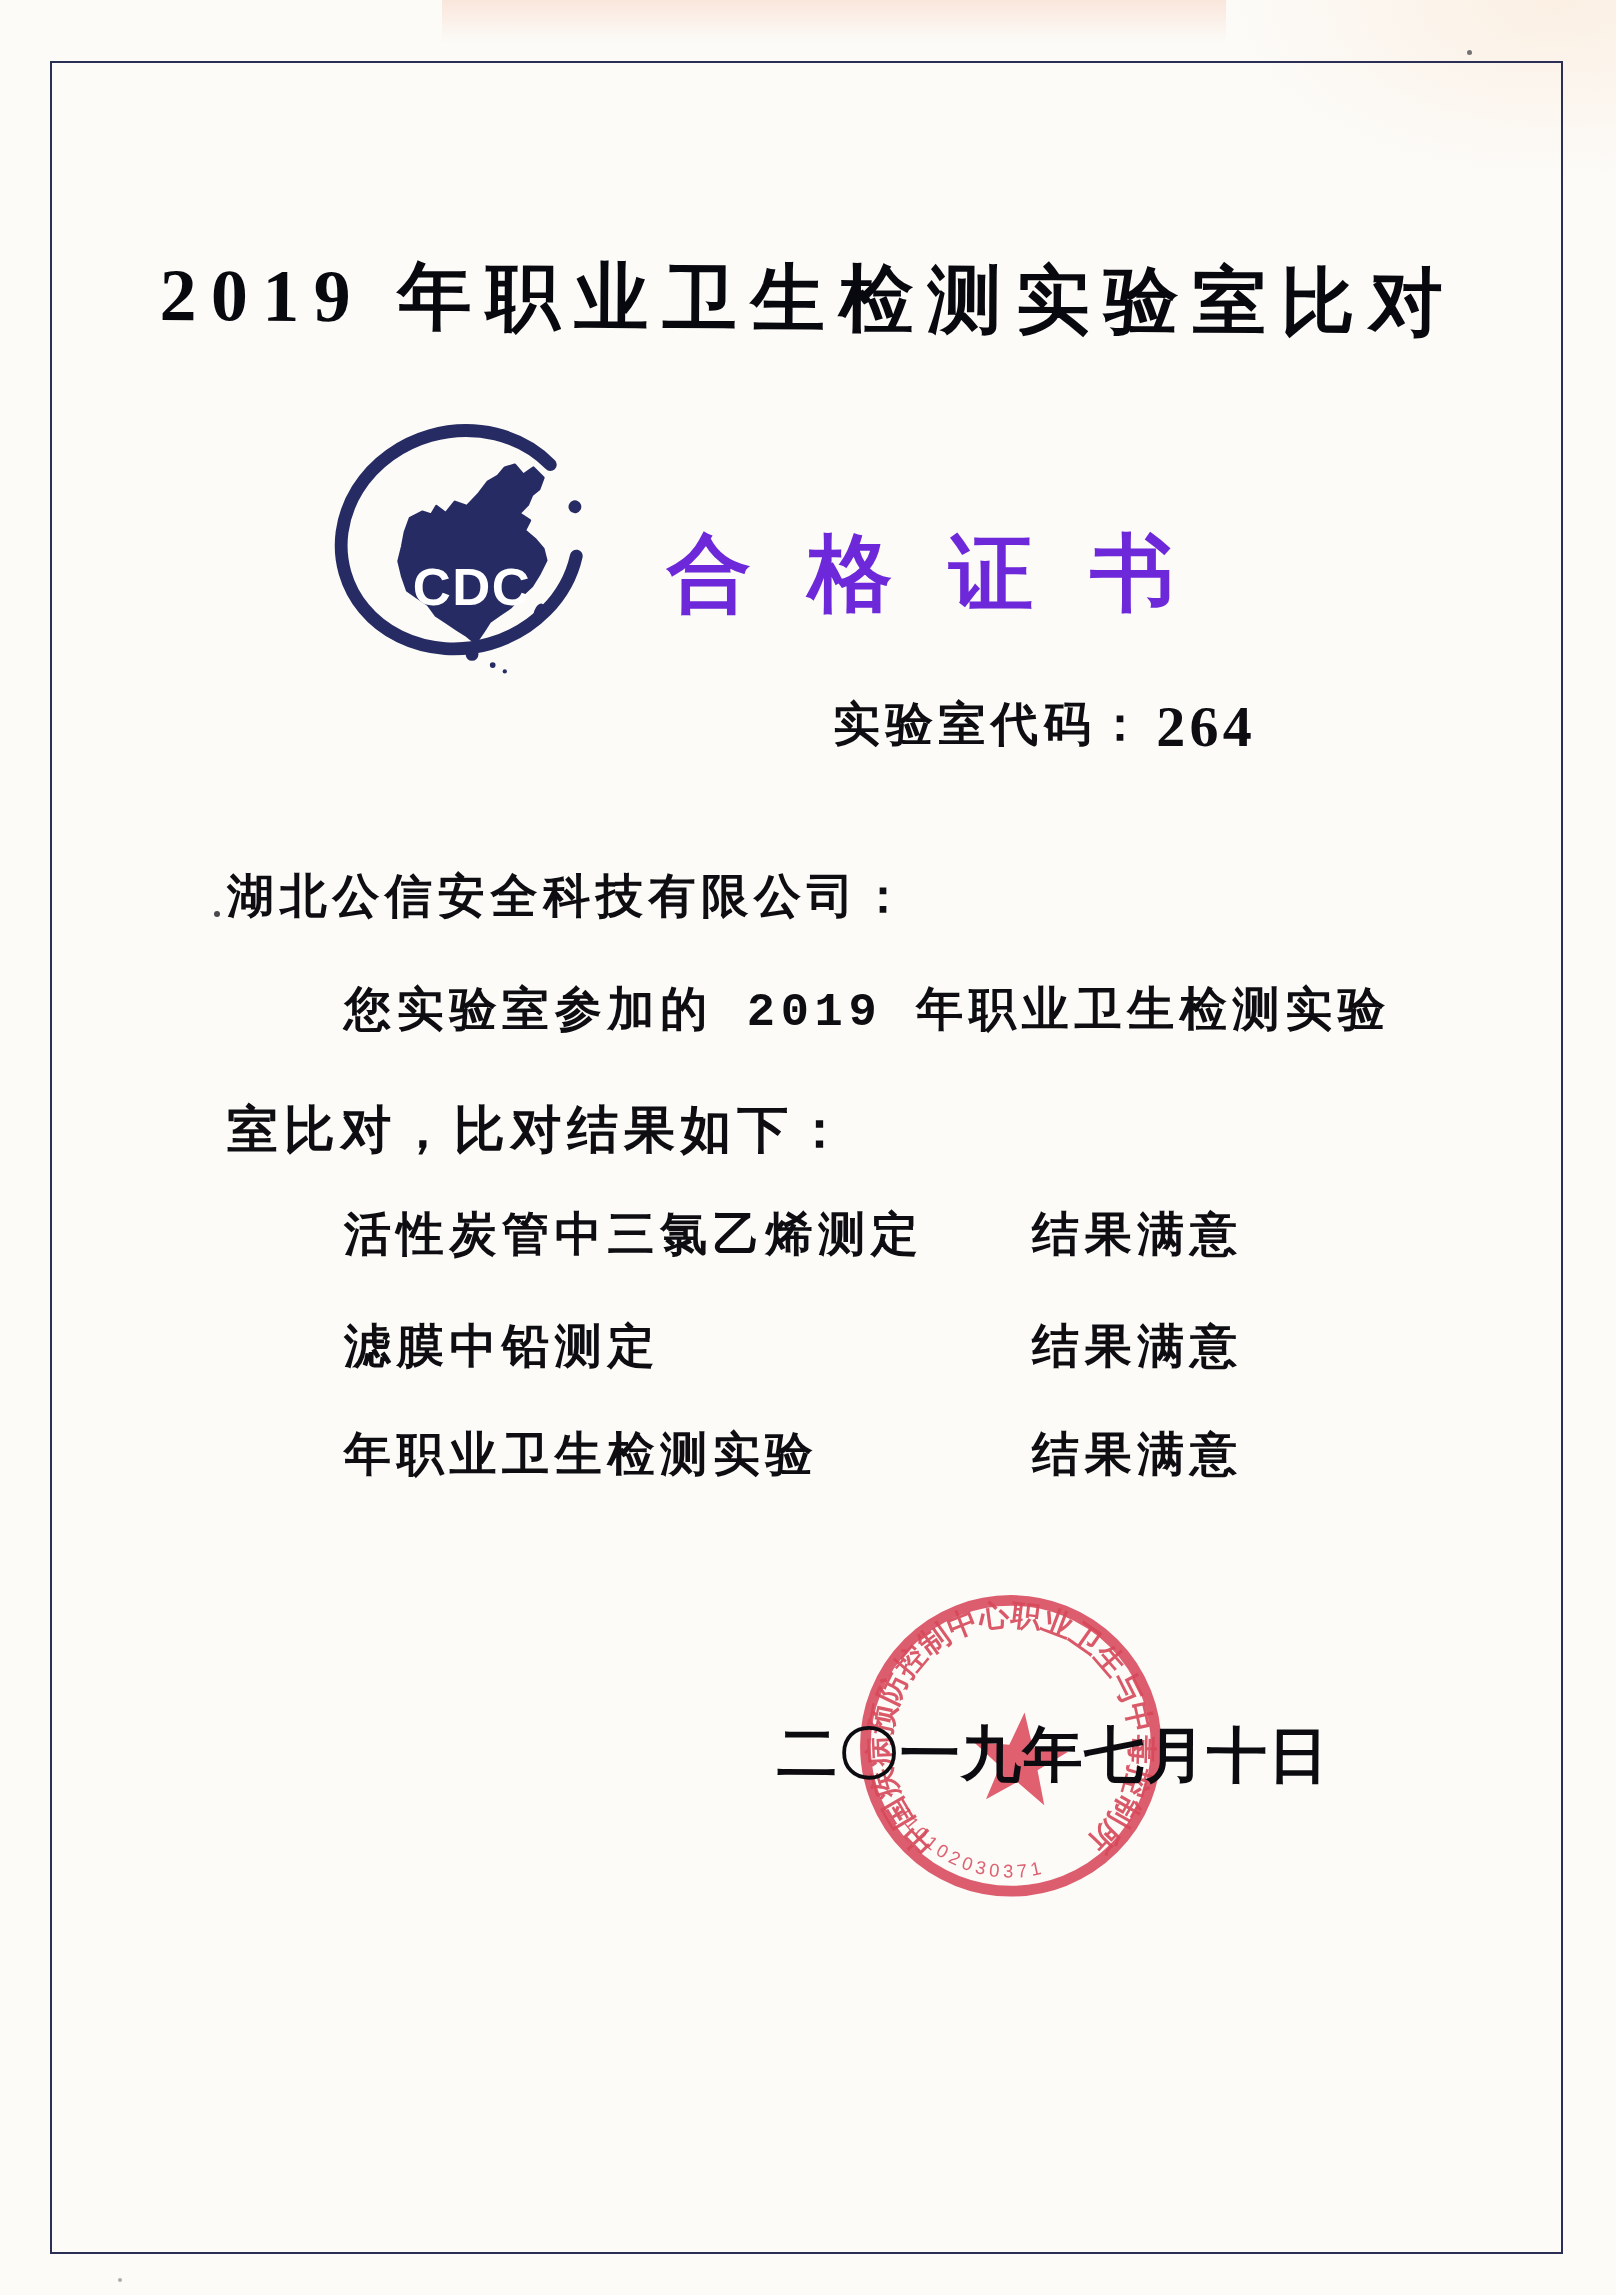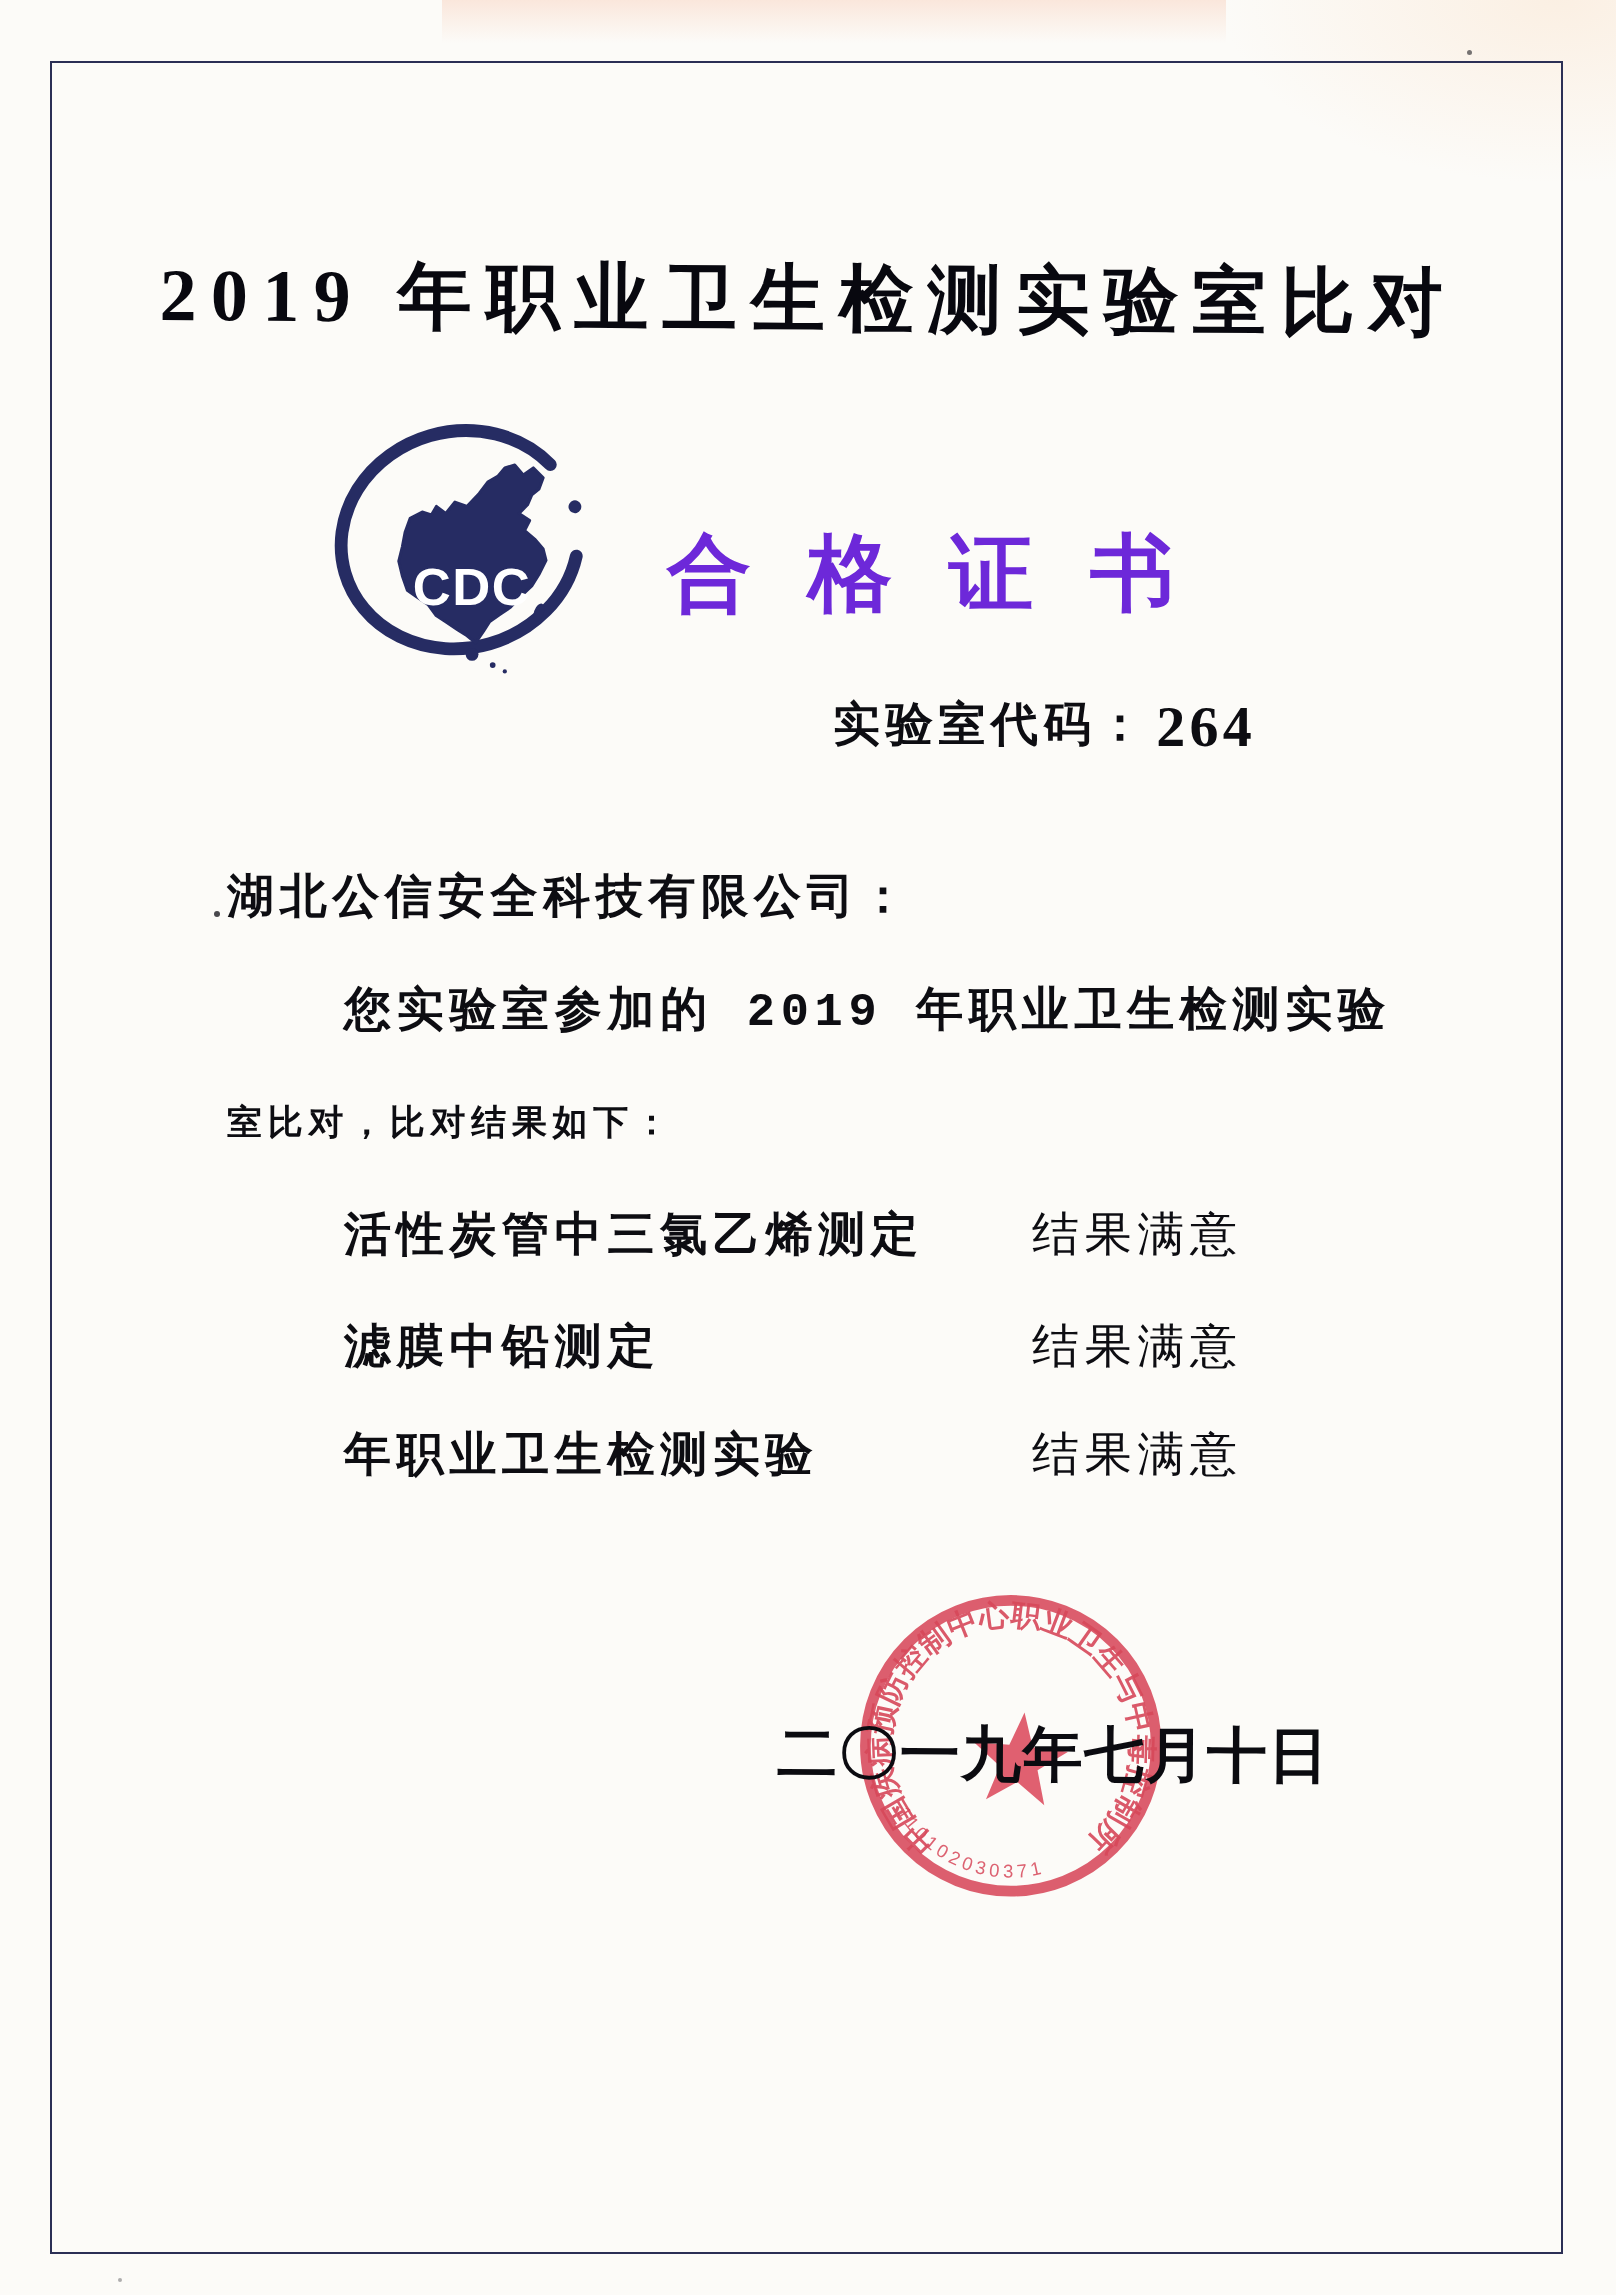--- a/index.html
+++ b/index.html
@@ -40,25 +40,25 @@
   .heading{
     left:667px;top:532px;font-size:84px;letter-spacing:57px;color:#6d28d9;
   }
 
   .labcode{left:833px;top:693px;display:flex;align-items:flex-start;}
   .labcode .lbl{font-size:47px;letter-spacing:5.7px;font-weight:700;}
   .labcode .val{font-size:58px;letter-spacing:4.3px;font-weight:700;margin-left:7px;}
 
   .recipient{left:227px;top:873px;font-size:47px;letter-spacing:5.7px;}
   .line1{left:344px;top:989px;font-size:47px;letter-spacing:5.7px;font-family:Liberation Mono, monospace;}
-  .line2{left:227px;top:1105px;font-size:35px;letter-spacing:5.7px;}
+  .line2{left:227px;top:1105px;font-size:51px;letter-spacing:5.7px;}
 
   .rrow{left:0;width:1327px;height:57px;}
   .rrow .item{position:absolute;left:344px;top:0;font-size:47px;letter-spacing:5.7px;font-weight:700;white-space:nowrap;}
-  .rrow .status{position:absolute;left:1032px;top:0;font-size:47px;letter-spacing:5.7px;font-weight:400;white-space:nowrap;}
+  .rrow .status{position:absolute;left:1032px;top:0;font-size:47px;letter-spacing:5.7px;font-weight:700;white-space:nowrap;}
   .rrow.r1{top:1203px;}
   .rrow.r2{top:1315px;text-align:center;}
   .rrow.r3{top:1423px;}
 
   .logo-svg{left:321px;top:408px;}
   .stamp-svg{left:859px;top:1591px;}
 
   .date{
     left:777px;top:1725px;font-size:60px;letter-spacing:1.4px;color:#0b0b10;
     z-index:5;transform:rotate(0.3deg);

